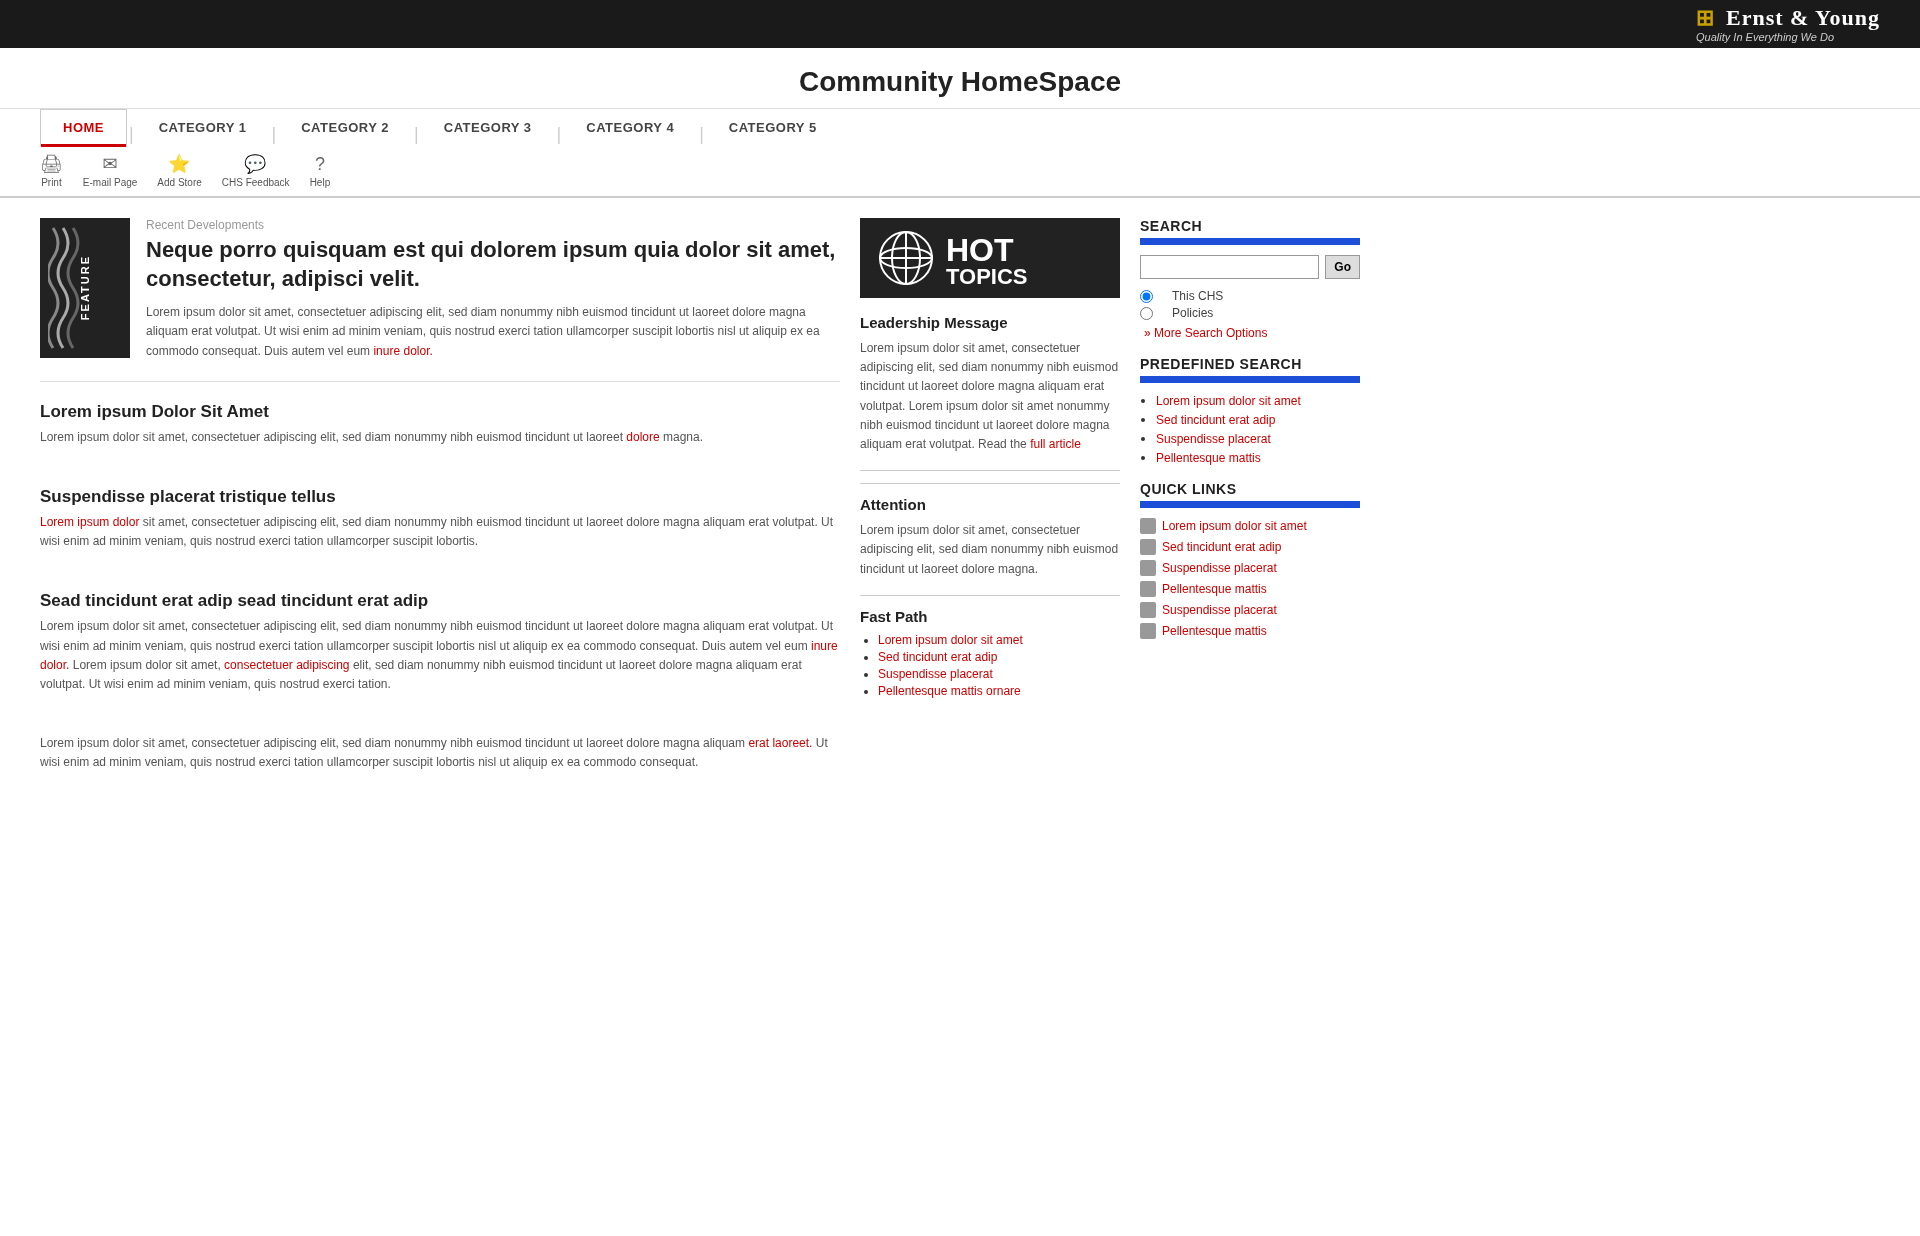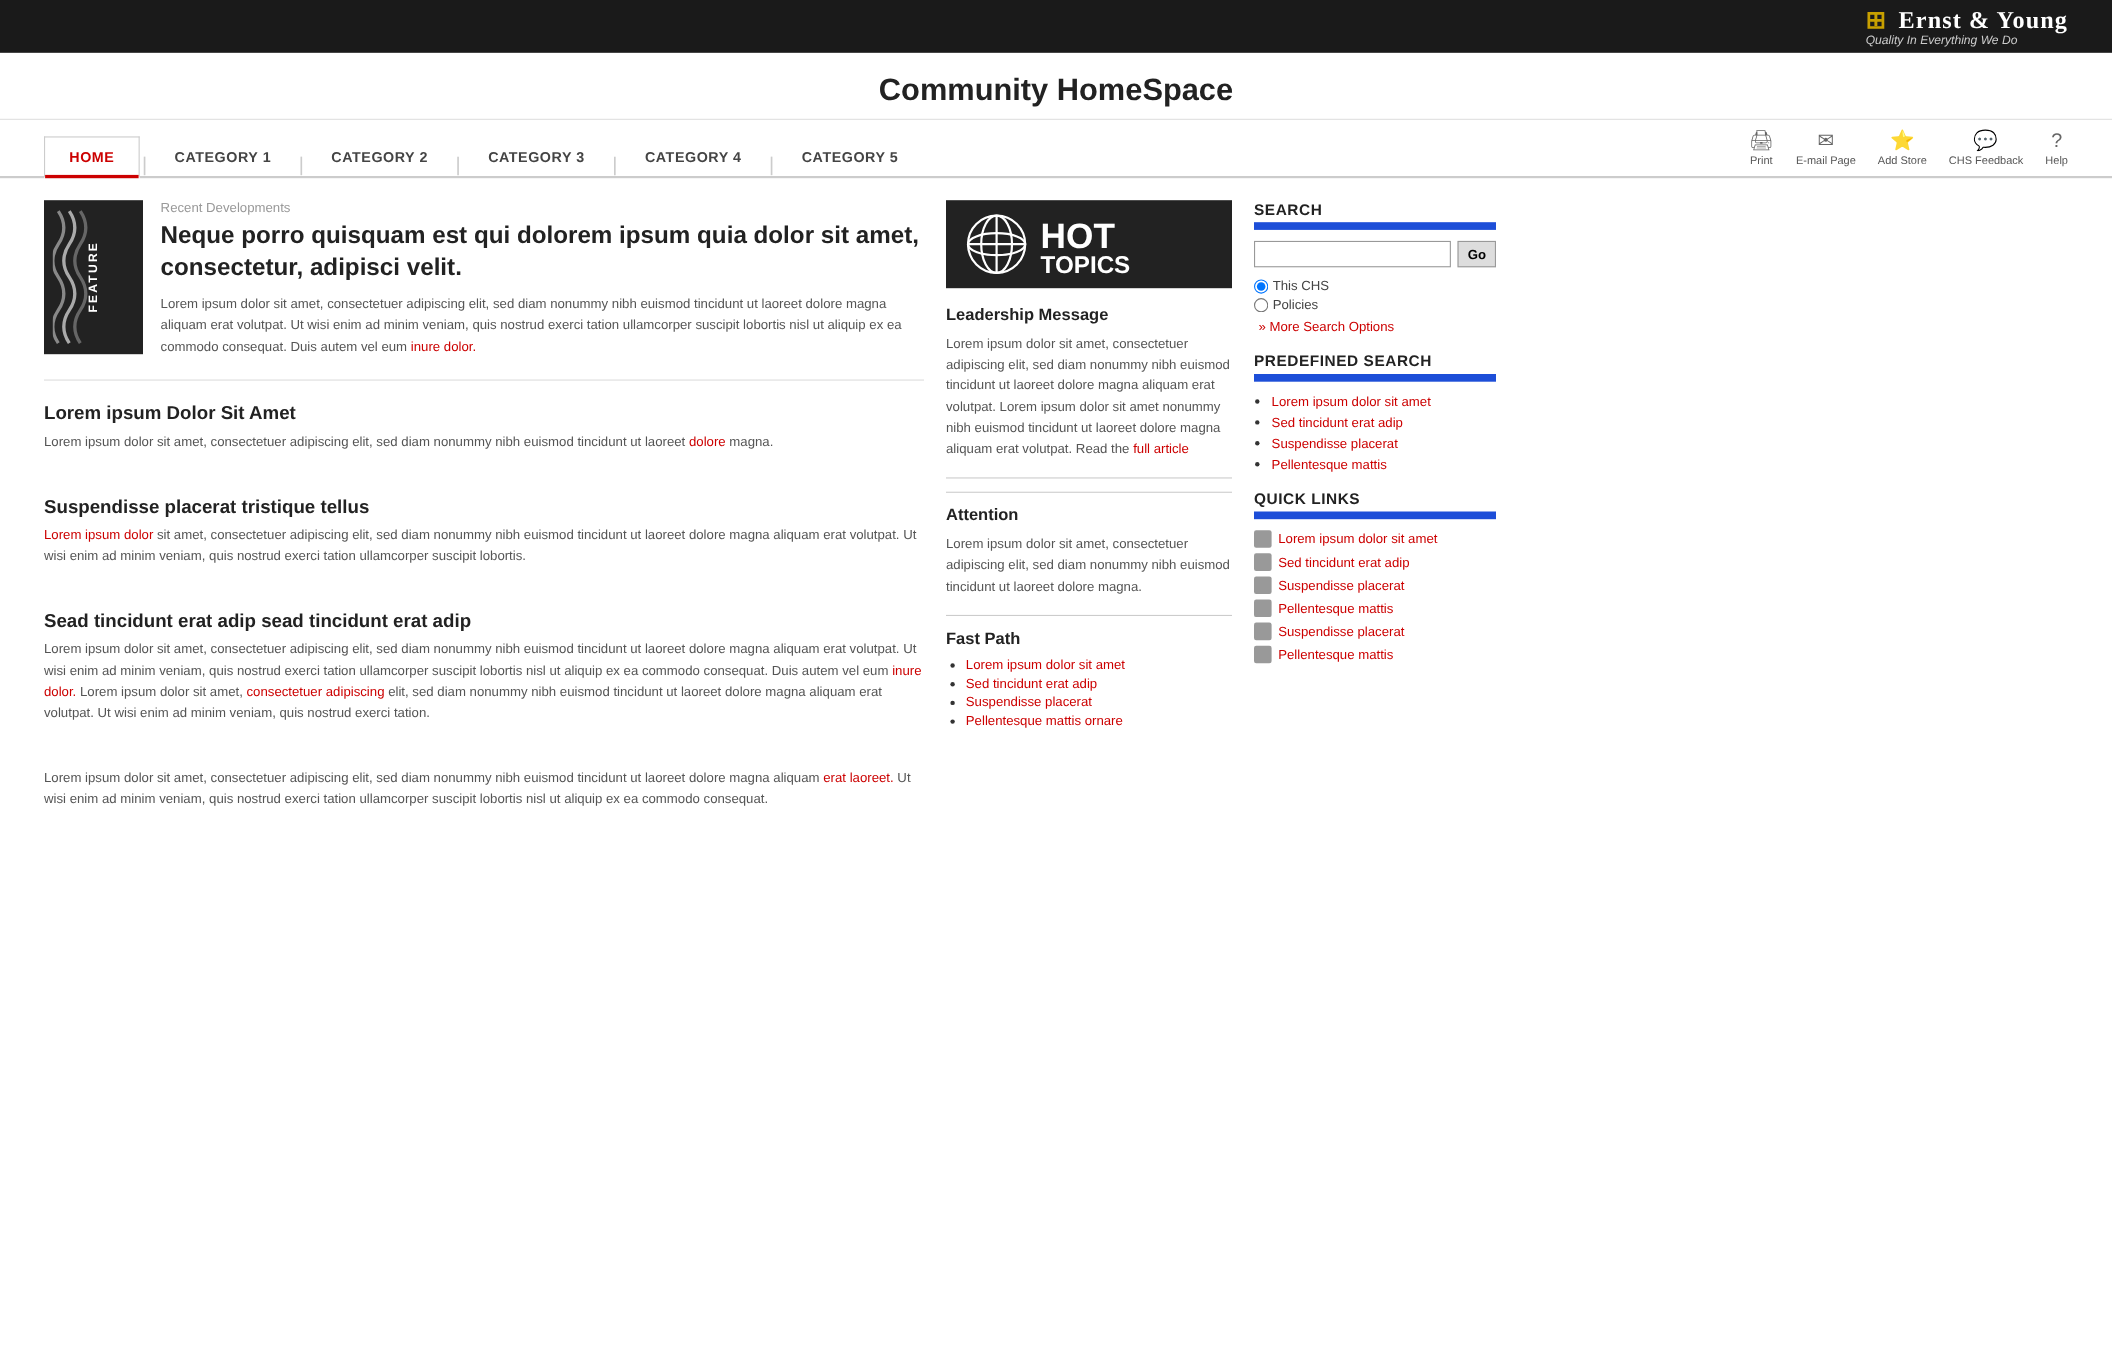--- a/index.html
+++ b/index.html
@@ -44,24 +44,25 @@
     .page-title {
       font-size: 28px;
       font-weight: bold;
       color: #222;
       text-align: center;
     }
 
     
     .nav-bar {
       display: flex;
-      align-items: flex-end;
+      align-items: flex-start;
       border-bottom: 2px solid #ccc;
       padding: 0 40px;
       background: #fff;
+      flex-direction: column;
     }
     .nav-tabs {
       display: flex;
       align-items: flex-end;
       flex: 1;
     }
     .nav-tab {
       padding: 10px 22px;
       font-size: 13px;
       font-weight: bold;
@@ -298,21 +299,21 @@
       font-size: 12px;
       cursor: pointer;
       font-weight: bold;
     }
     .search-radio-group {
       margin-bottom: 6px;
     }
     .search-radio {
       display: flex;
       align-items: center;
-      gap: 4px;
+      gap: 19px;
       font-size: 12px;
       margin-bottom: 3px;
       color: #444;
     }
     .search-more-link {
       font-size: 12px;
       color: #c00;
       text-decoration: none;
       display: block;
       margin-bottom: 16px;

